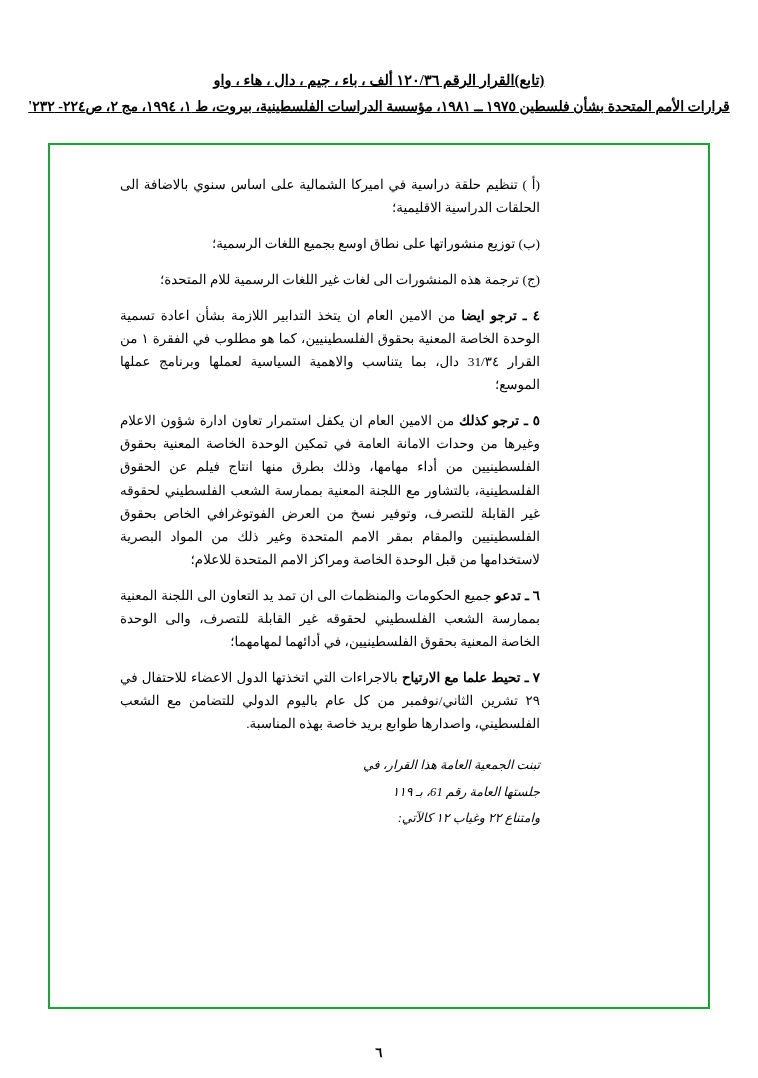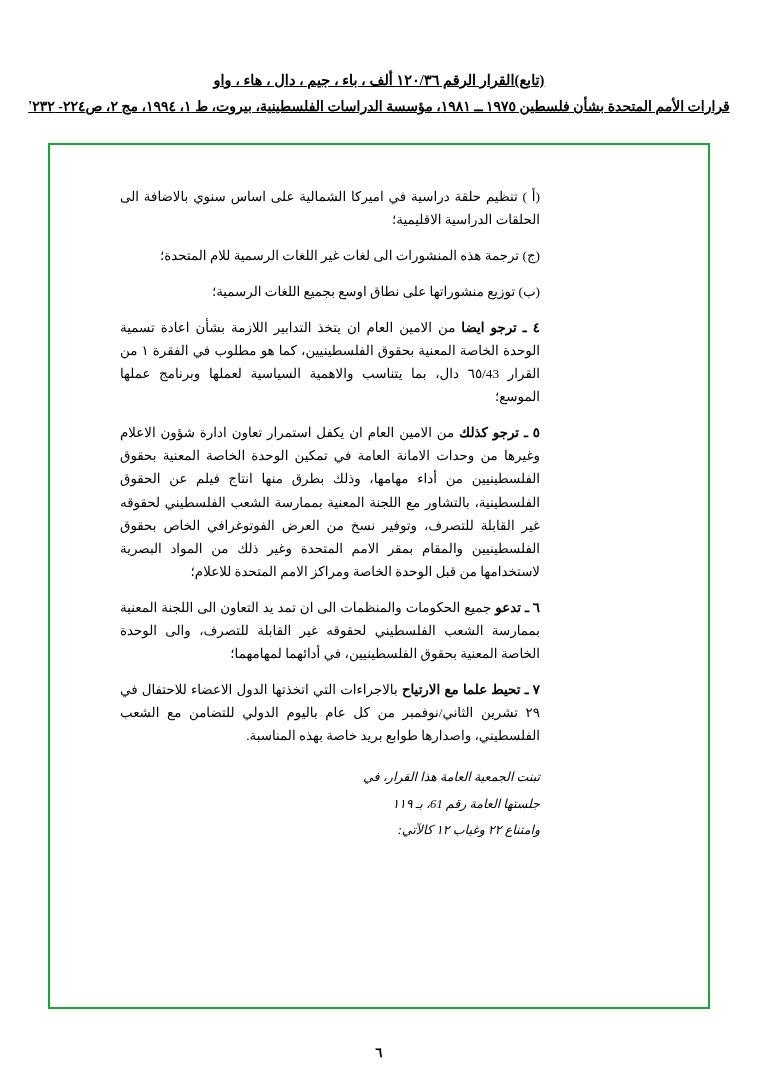--- a/index.html
+++ b/index.html
@@ -54,21 +54,20 @@
   }
   .content {
     position: absolute;
     top: 173px;
     left: 0;
     width: 758px;
     box-sizing: border-box;
     padding: 0 218px 0 120px;
     direction: rtl;
     text-align: justify;
-    margin-top: 12px;
   }
   p.para {
     margin: 0 0 13px 0;
     font-size: 13.4px;
     line-height: 1.72;
     text-align: justify;
     text-justify: inter-word;
   }
   p.para:last-child {
     margin-bottom: 0;
@@ -107,25 +106,25 @@
     <div class="doc-title">(تابع)القرار الرقم ١٢٠/٣٦ ألف ، باء ، جيم ، دال ، هاء ، واو</div>
     <div class="doc-source">قرارات الأمم المتحدة بشأن فلسطين ١٩٧٥ ــ ١٩٨١، مؤسسة الدراسات الفلسطينية، بيروت، ط ١، ١٩٩٤، مج ٢، ص٢٢٤- ٢٣٢'</div>
   </div>
 
   <div class="frame"></div>
 
   <div class="content">
 
     <p class="para"><span>(أ ) تنظيم حلقة دراسية في اميركا الشمالية على اساس سنوي بالاضافة الى الحلقات الدراسية الاقليمية؛</span></p>
 
+    <p class="para"><span>(ب) توزيع منشوراتها على نطاق اوسع بجميع اللغات الرسمية؛</span></p>
+
     <p class="para"><span>(ج) ترجمة هذه المنشورات الى لغات غير اللغات الرسمية للام المتحدة؛</span></p>
 
-    <p class="para"><span>(ب) توزيع منشوراتها على نطاق اوسع بجميع اللغات الرسمية؛</span></p>
-
-    <p class="para"><span class="b">٤ ـ ترجو ايضا</span><span> من الامين العام ان يتخذ التدابير اللازمة بشأن اعادة تسمية الوحدة الخاصة المعنية بحقوق الفلسطينيين، كما هو مطلوب في الفقرة ١ من القرار ٦٥/43 دال، بما يتناسب والاهمية السياسية لعملها وبرنامج عملها الموسع؛</span></p>
+    <p class="para"><span class="b">٤ ـ ترجو ايضا</span><span> من الامين العام ان يتخذ التدابير اللازمة بشأن اعادة تسمية الوحدة الخاصة المعنية بحقوق الفلسطينيين، كما هو مطلوب في الفقرة ١ من القرار 31/٣٤ دال، بما يتناسب والاهمية السياسية لعملها وبرنامج عملها الموسع؛</span></p>
 
     <p class="para"><span class="b">٥ ـ ترجو كذلك</span><span> من الامين العام ان يكفل استمرار تعاون ادارة شؤون الاعلام وغيرها من وحدات الامانة العامة في تمكين الوحدة الخاصة المعنية بحقوق الفلسطينيين من أداء مهامها، وذلك بطرق منها انتاج فيلم عن الحقوق الفلسطينية، بالتشاور مع اللجنة المعنية بممارسة الشعب الفلسطيني لحقوقه غير القابلة للتصرف، وتوفير نسخ من العرض الفوتوغرافي الخاص بحقوق الفلسطينيين والمقام بمقر الامم المتحدة وغير ذلك من المواد البصرية لاستخدامها من قبل الوحدة الخاصة ومراكز الامم المتحدة للاعلام؛</span></p>
 
     <p class="para"><span class="b">٦ ـ تدعو</span><span> جميع الحكومات والمنظمات الى ان تمد يد التعاون الى اللجنة المعنية بممارسة الشعب الفلسطيني لحقوقه غير القابلة للتصرف، والى الوحدة الخاصة المعنية بحقوق الفلسطينيين، في أدائهما لمهامهما؛</span></p>
 
     <p class="para"><span class="b">٧ ـ تحيط علما مع الارتياح</span><span> بالاجراءات التي اتخذتها الدول الاعضاء للاحتفال في ٢٩ تشرين الثاني/نوفمبر من كل عام باليوم الدولي للتضامن مع الشعب الفلسطيني، واصدارها طوابع بريد خاصة بهذه المناسبة.</span></p>
 
     <div class="closing">
       <p>تبنت الجمعية العامة هذا القرار، في</p>
       <p>جلستها العامة رقم 61، بـ ١١٩</p>

